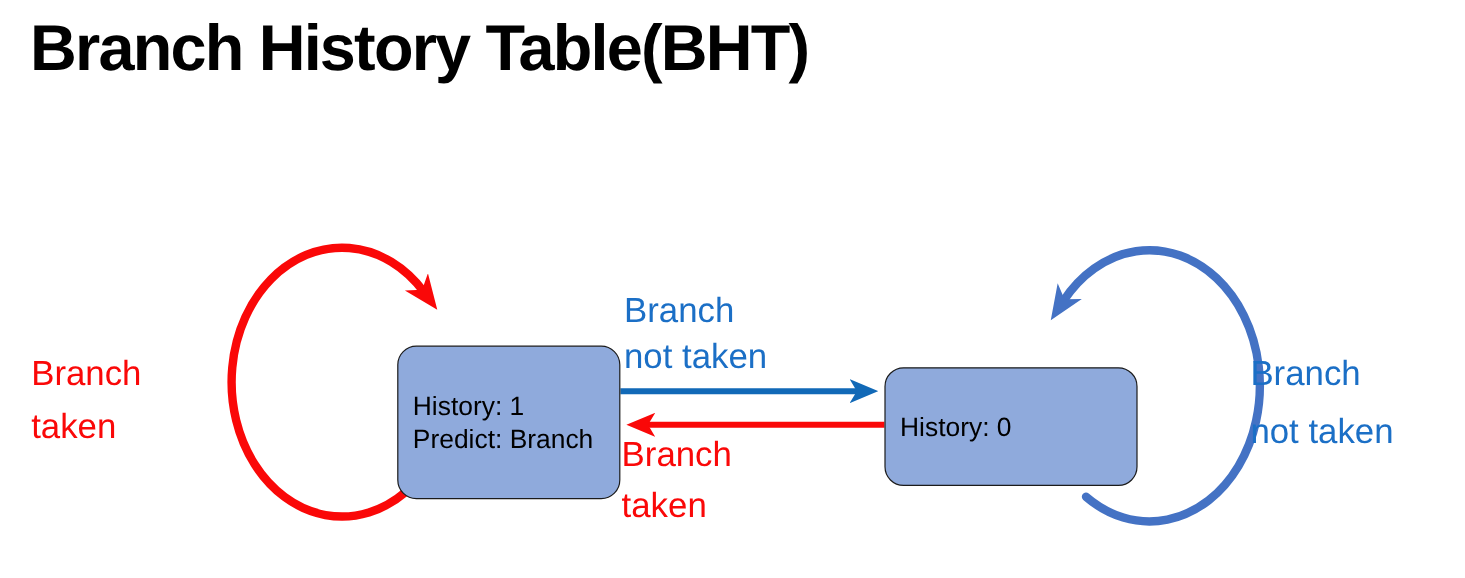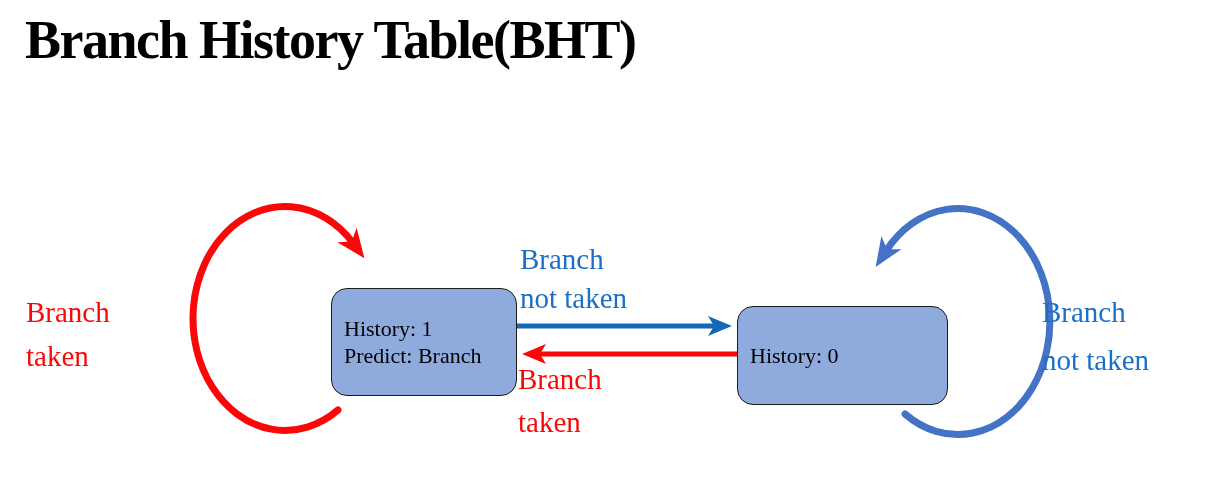--- a/index.html
+++ b/index.html
@@ -2,21 +2,21 @@
 <html><head>
 <meta charset="utf-8">
 <style>
   html, body { margin: 0; padding: 0; background: #ffffff; }
   .canvas {
     position: relative;
     width: 1221px;
     height: 482px;
     background: #ffffff;
     overflow: hidden;
-    font-family: Liberation Serif, serif;
+    font-family: Liberation Sans, sans-serif;
     border-radius: 15px;
   }
   .slide-title {
     position: absolute;
     left: 25px;
     top: 10px;
     font-size: 54px;
     font-weight: 700;
     letter-spacing: -1.5px;
     line-height: 60px;
@@ -37,21 +37,21 @@
     box-sizing: border-box;
     color: #000000;
     font-size: 22px;
     line-height: 27px;
     display: flex;
     flex-direction: column;
     justify-content: center;
     padding-left: 12px;
     white-space: nowrap;
   }
-  .state-left  { left: 331px; top: 288px; width: 186px; height: 108px; }
+  .state-left  { left: 331px; top: 288px; width: 186px; height: 128px; }
   .state-right { left: 737px; top: 306px; width: 211px; height:  99px; }
   .edge-label {
     position: absolute;
     text-align: left;
     font-size: 29px;
     white-space: nowrap;
   }
   .edge-label div { display: block; }
   .lbl-red  { color: #FA0808; }
   .lbl-blue { color: #1B6FC6; }

